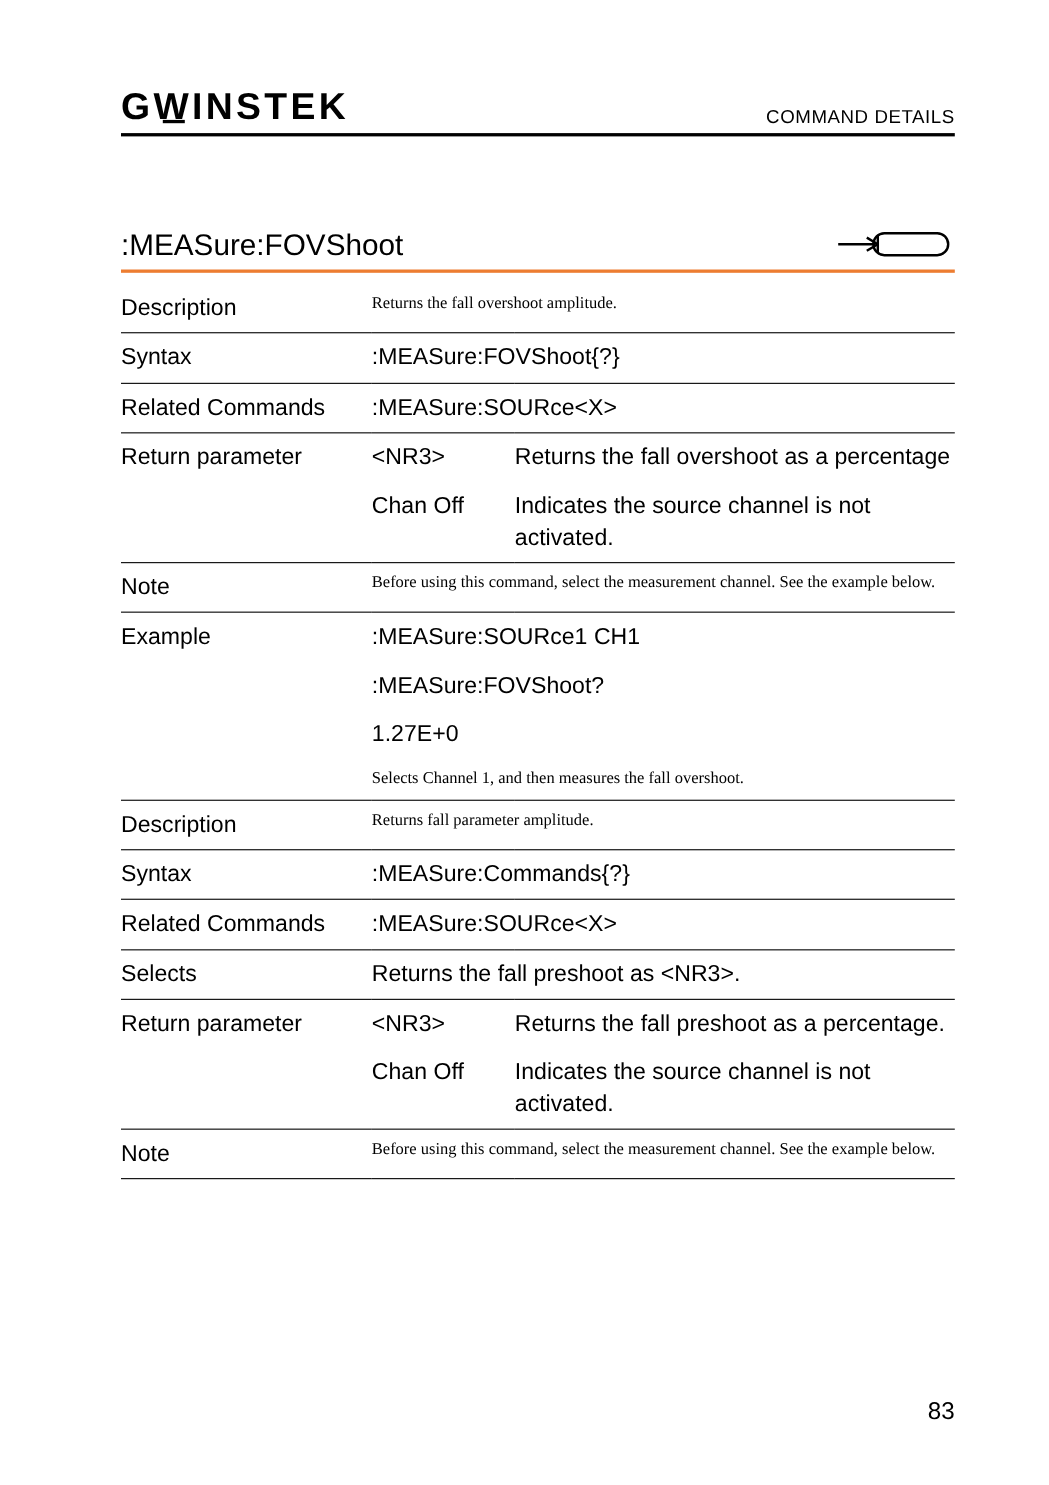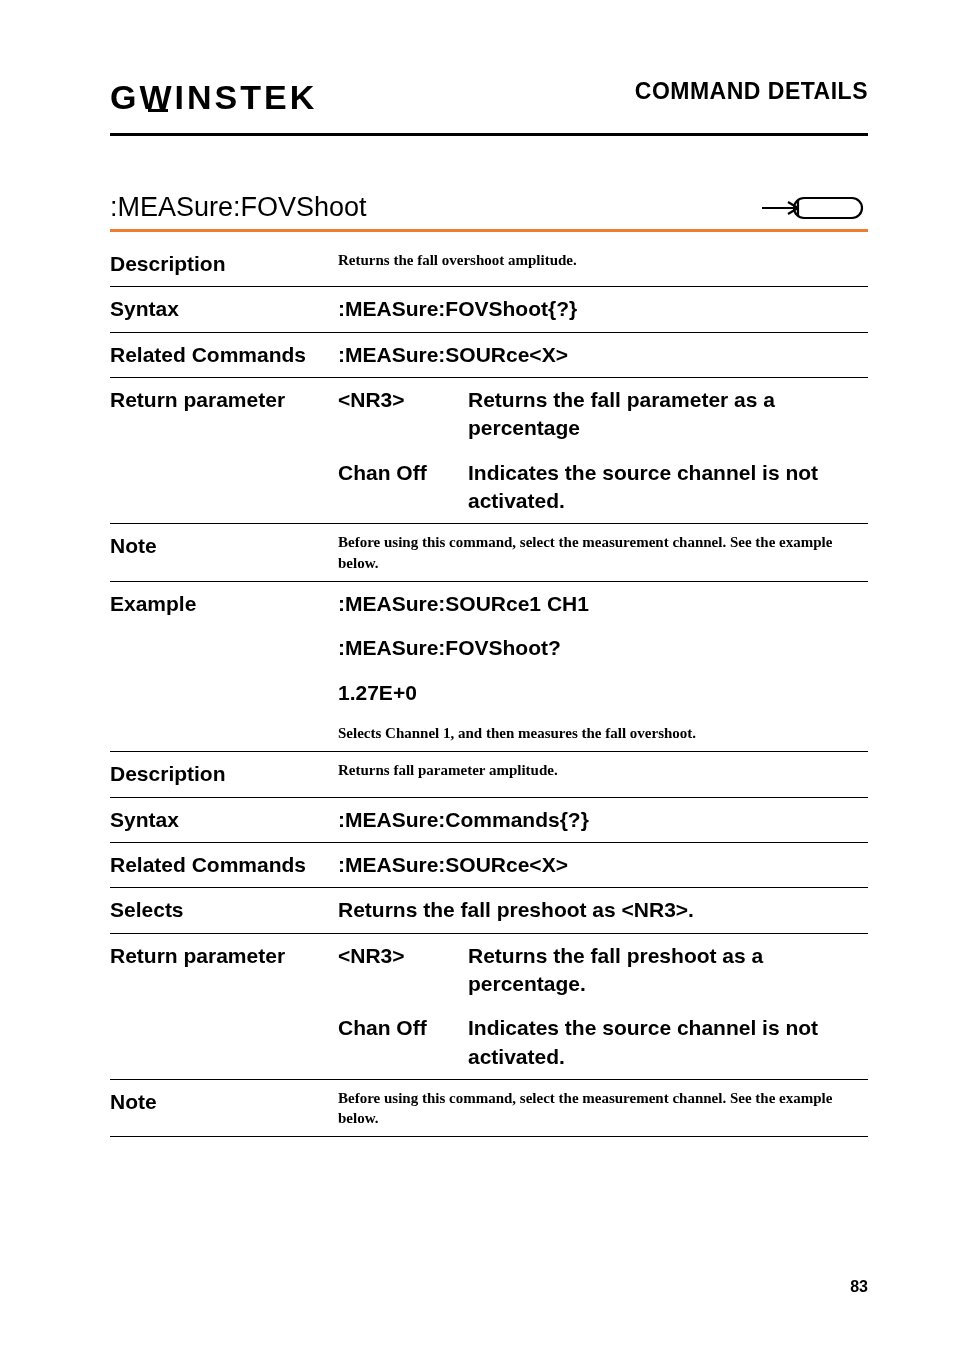--- a/index.html
+++ b/index.html
@@ -10,49 +10,49 @@
     background: #fff;
     font-family: "Segoe UI", "Helvetica Neue", Arial, sans-serif;
     color: #000;
     position: relative;
     box-sizing: border-box;
     padding: 78px 86px 0 110px;
   }
   .topbar {
     display: flex;
     justify-content: space-between;
-    align-items: flex-start;
+    align-items: flex-end;
     border-bottom: 3px solid #000;
-    padding-bottom: 16px;
-    margin-bottom: 56px;
+    padding-bottom: 4px;
+    margin-bottom: 84px;
   }
   .logo {
     font-family: Arial, "Helvetica Neue", sans-serif;
     font-weight: 900;
     font-size: 34px;
     letter-spacing: 3px;
     position: relative;
   }
   .logo .underline {
     position: absolute;
     left: 38px;
     bottom: 5px;
     width: 20px;
     height: 3px;
     background: #000;
   }
   .section-label {
-    font-size: 23px;
-    font-weight: 700;
+    font-size: 17px;
+    font-weight: 400;
     letter-spacing: 0.5px;
   }
   .cmd-heading {
     display: flex;
     justify-content: space-between;
-    align-items: center;
+    align-items: flex-start;
     border-bottom: 3px solid #ed7d31;
     padding-bottom: 6px;
     margin-top: 48px;
     margin-bottom: 10px;
   }
   .cmd-heading h2 {
     margin: 0;
     font-size: 27px;
     font-weight: 400;
   }
@@ -60,32 +60,31 @@
   table.spec {
     width: 100%;
     border-collapse: collapse;
     font-size: 21px;
     line-height: 1.35;
   }
   table.spec td {
     padding: 8px 0 8px 0;
     vertical-align: top;
     border-bottom: 1px solid #000;
-    font-weight: bold;
   }
   table.spec td.label { width: 220px; padding-right: 8px; }
   table.spec td.key   { width: 122px; padding-right: 8px; }
   table.spec tr.no-border td { border-bottom: none; }
   .serif { font-family: Georgia, "Times New Roman", serif; font-size: 15px; }
   .pagenum {
     position: absolute;
     bottom: 54px;
     right: 86px;
-    font-weight: 700;
-    font-size: 16px;
+    font-weight: 400;
+    font-size: 22px;
   }
 </style>
 </head>
 <body>
 
 <div class="topbar">
   <div class="logo">
     <span>GWINSTEK</span>
     <span class="underline"></span>
   </div>
@@ -115,21 +114,21 @@
           <td class="label">Syntax</td>
           <td colspan="2">:MEASure:FOVShoot{?}</td>
         </tr>
         <tr>
           <td class="label">Related Commands</td>
           <td colspan="2">:MEASure:SOURce&lt;X&gt;</td>
         </tr>
         <tr class="no-border">
           <td class="label">Return parameter</td>
           <td class="key">&lt;NR3&gt;</td>
-          <td>Returns the fall parameter as a percentage</td>
+          <td>Returns the fall overshoot as a percentage</td>
         </tr>
         <tr>
           <td class="label"></td>
           <td class="key">Chan Off</td>
           <td>Indicates the source channel is not activated.</td>
         </tr>
         <tr>
           <td class="label">Note</td>
           <td colspan="2" class="serif">Before using this command, select the measurement channel. See the example below.</td>
         </tr>

